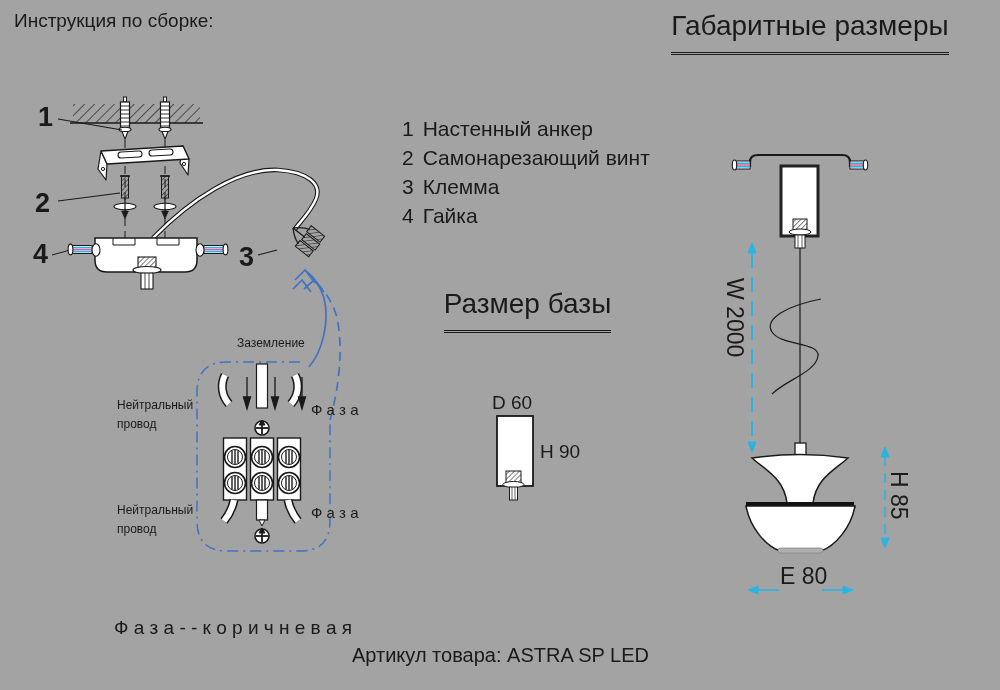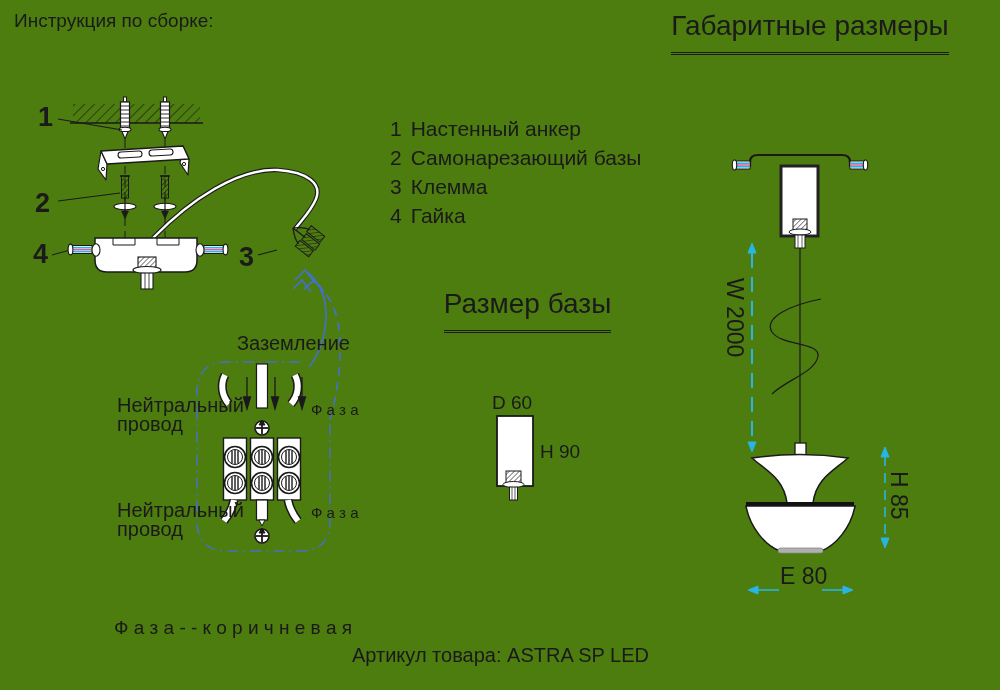--- a/index.html
+++ b/index.html
@@ -1,47 +1,47 @@
 <!DOCTYPE html>
 <html><head>
 <meta charset="utf-8">
 <style>
   html,body{margin:0;padding:0;background:#fff;}
-  .canvas{position:relative;width:1000px;height:690px;background:#4d7c0f;overflow:hidden;
+  .canvas{position:relative;width:1000px;height:690px;background:#a3a3a3;overflow:hidden;
           font-family:"Liberation Sans","DejaVu Sans",sans-serif;color:#1a1a1a;}
   .abs{position:absolute;}
   .t19{font-size:19px;}
   .big-title{font-size:28px;text-align:center;}
   .big-title span{display:inline-block;border-bottom:3px double #1a1a1a;padding-bottom:10px;}
   .callout{font-size:27px;font-weight:bold;line-height:1;}
   .plist{font-size:21px;line-height:29px;}
-  .plist .row{white-space:nowrap;}
+  .plist .row{white-space:nowrap;margin-left:12px;}
   .plist .num{margin-right:9px;}
-  .wlabel{font-size:20px;line-height:19px;}
+  .wlabel{font-size:12px;line-height:19px;}
   .phase{font-size:15px;text-align:center;}
   .legend{font-size:19px;line-height:24px;white-space:pre;}
   .dim-sm{font-size:19px;}
   .dim-lg{font-size:23px;white-space:nowrap;}
   .rot90{transform:rotate(90deg);transform-origin:top left;}
   .footer{font-size:20px;}
   svg{position:absolute;overflow:visible;}
 </style>
 </head>
 <body>
 
 <div class="canvas">
 
   <div class="abs t19" style="left:14px;top:10px;">Инструкция по сборке:</div>
   <div class="abs big-title" style="left:645px;top:10px;width:330px;">
     <span>Габаритные размеры</span>
   </div>
 
   <div class="abs plist" style="left:390px;top:114px;">
     <div class="row"><span class="num">1</span><span>Настенный анкер</span></div>
-    <div class="row"><span class="num">2</span><span>Самонарезающий базы</span></div>
+    <div class="row"><span class="num">2</span><span>Самонарезающий винт</span></div>
     <div class="row"><span class="num">3</span><span>Клемма</span></div>
     <div class="row"><span class="num">4</span><span>Гайка</span></div>
   </div>
 
   <svg style="left:25px;top:90px;" width="350" height="475" viewBox="25 90 350 475">
     <defs>
       <pattern id="ceilHatch" width="7" height="7" patternUnits="userSpaceOnUse" patternTransform="rotate(45)">
         <line x1="0" y1="0" x2="0" y2="7" stroke="#1a1a1a" stroke-width="1.3"></line>
       </pattern>
       <pattern id="dense" width="3.5" height="3.5" patternUnits="userSpaceOnUse" patternTransform="rotate(45)">

